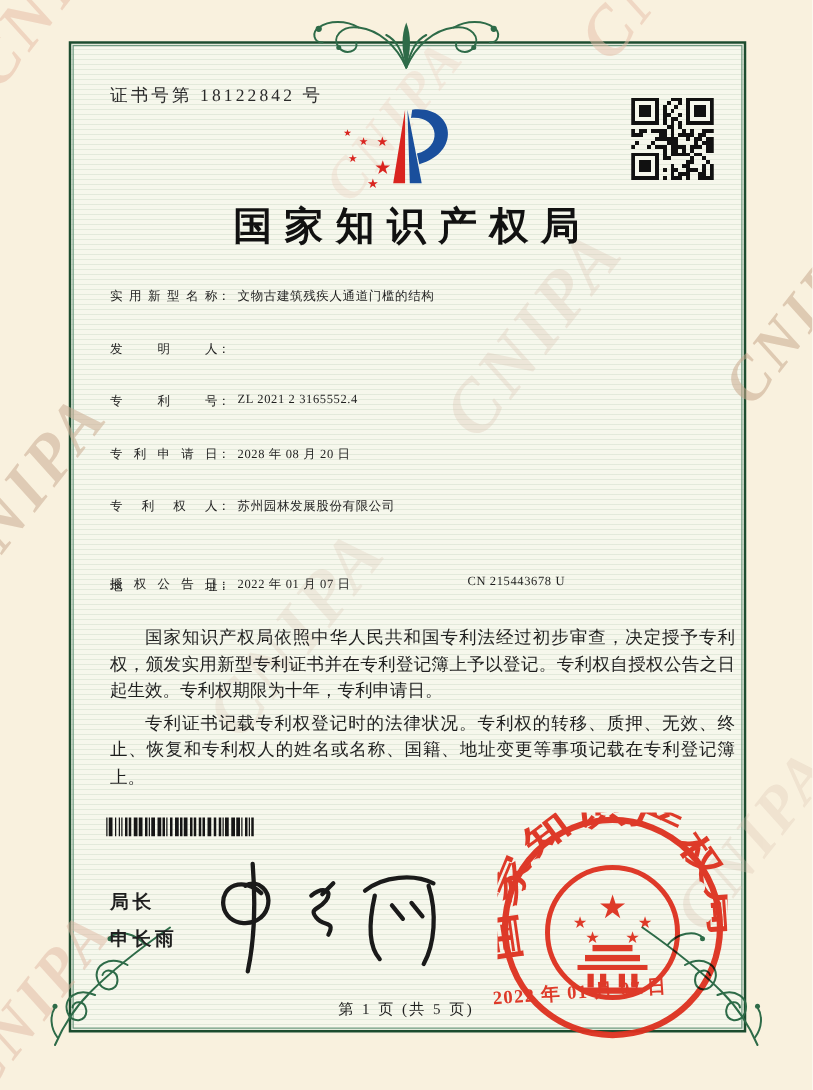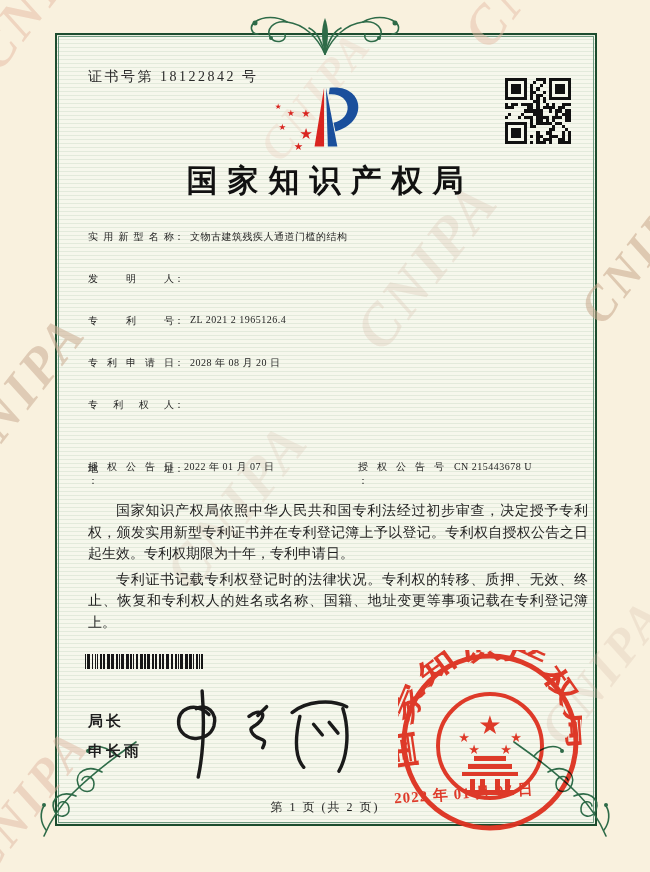--- a/index.html
+++ b/index.html
@@ -295,39 +295,39 @@
 
     <div class="row" style="top:230px">
       <span><span class="jlabel">实用新型名称</span><span class="colon">：</span></span>
       <span class="fvalue">文物古建筑残疾人通道门槛的结构</span>
     </div>
     <div class="row" style="top:272px">
       <span><span class="jlabel">发明人</span><span class="colon">：</span></span>
     </div>
     <div class="row" style="top:314px">
       <span><span class="jlabel">专利号</span><span class="colon">：</span></span>
-      <span class="fvalue">ZL 2021 2 1965126.4</span>
+      <span class="fvalue">ZL 2021 2 3165552.4</span>
     </div>
     <div class="row" style="top:356px">
       <span><span class="jlabel">专利申请日</span><span class="colon">：</span></span>
       <span class="fvalue">2028 年 08 月 20 日</span>
     </div>
     <div class="row" style="top:398px">
       <span><span class="jlabel">专利权人</span><span class="colon">：</span></span>
+      <span class="fvalue">苏州园林发展股份有限公司</span>
     </div>
     <div class="row" style="top:462px">
       <span><span class="jlabel">地址</span><span class="colon">：</span></span>
     </div>
     <div class="row" style="top:460px">
       <span class="pair">
         <span><span class="jlabel">授权公告日</span><span class="colon">：</span></span>
         <span class="fvalue">2022 年 01 月 07 日</span>
       </span>
       <span class="pair pair2">
-        <span><span class="jlabel">授权公告号</span><span class="colon">：</span></span>
         <span class="fvalue">CN 215443678 U</span>
       </span>
     </div>
 
     <div class="body-text">
       <p>国家知识产权局依照中华人民共和国专利法经过初步审查，决定授予专利权，颁发实用新型专利证书并在专利登记簿上予以登记。专利权自授权公告之日起生效。专利权期限为十年，专利申请日。</p>
       <p>专利证书记载专利权登记时的法律状况。专利权的转移、质押、无效、终止、恢复和专利权人的姓名或名称、国籍、地址变更等事项记载在专利登记簿上。</p>
     </div>
 
     <div class="barcode"><i style="width:1px;margin-right:1px"></i><i style="width:3px;margin-right:2px"></i><i style="width:1px;margin-right:2px"></i><i style="width:1px;margin-right:1px"></i><i style="width:1px;margin-right:2px"></i><i style="width:2px;margin-right:1px"></i><i style="width:2px;margin-right:2px"></i><i style="width:3px;margin-right:1px"></i><i style="width:3px;margin-right:2px"></i><i style="width:2px;margin-right:1px"></i><i style="width:1px;margin-right:1px"></i><i style="width:3px;margin-right:2px"></i><i style="width:3px;margin-right:1px"></i><i style="width:2px;margin-right:1px"></i><i style="width:1px;margin-right:2px"></i><i style="width:2px;margin-right:2px"></i><i style="width:3px;margin-right:1px"></i><i style="width:2px;margin-right:1px"></i><i style="width:3px;margin-right:2px"></i><i style="width:2px;margin-right:1px"></i><i style="width:2px;margin-right:2px"></i><i style="width:2px;margin-right:1px"></i><i style="width:2px;margin-right:2px"></i><i style="width:3px;margin-right:2px"></i><i style="width:2px;margin-right:2px"></i><i style="width:2px;margin-right:1px"></i><i style="width:1px;margin-right:1px"></i><i style="width:3px;margin-right:2px"></i><i style="width:3px;margin-right:1px"></i><i style="width:3px;margin-right:1px"></i><i style="width:1px;margin-right:2px"></i><i style="width:2px;margin-right:1px"></i><i style="width:1px;margin-right:1px"></i><i style="width:2px;margin-right:1px"></i></div>
@@ -366,16 +366,16 @@
           <rect x="72" y="129" width="5" height="11"></rect>
           <rect x="82" y="129" width="5" height="11"></rect>
           <rect x="97" y="129" width="5" height="11"></rect>
           <rect x="107" y="129" width="5" height="11"></rect>
           <rect x="68" y="140" width="48" height="5"></rect>
         </g>
       </svg>
       <div class="seal-date">2022 年 01 月 07 日</div>
     </div>
 
-    <div class="footer">第 1 页 (共 2 页)</div>
+    <div class="footer">第 1 页 (共 5 页)</div>
 
   </div>
 </div>
 
 </body></html>

